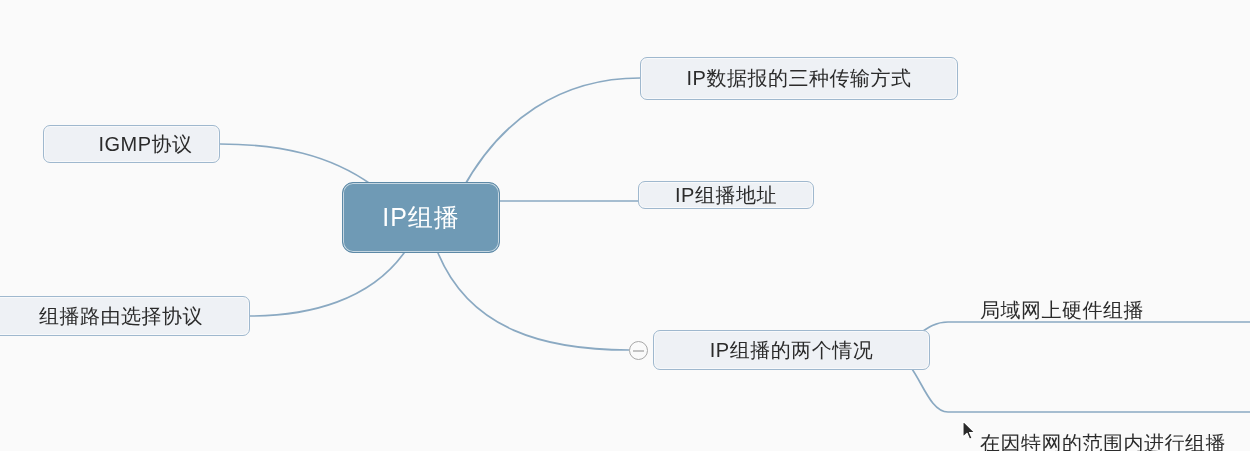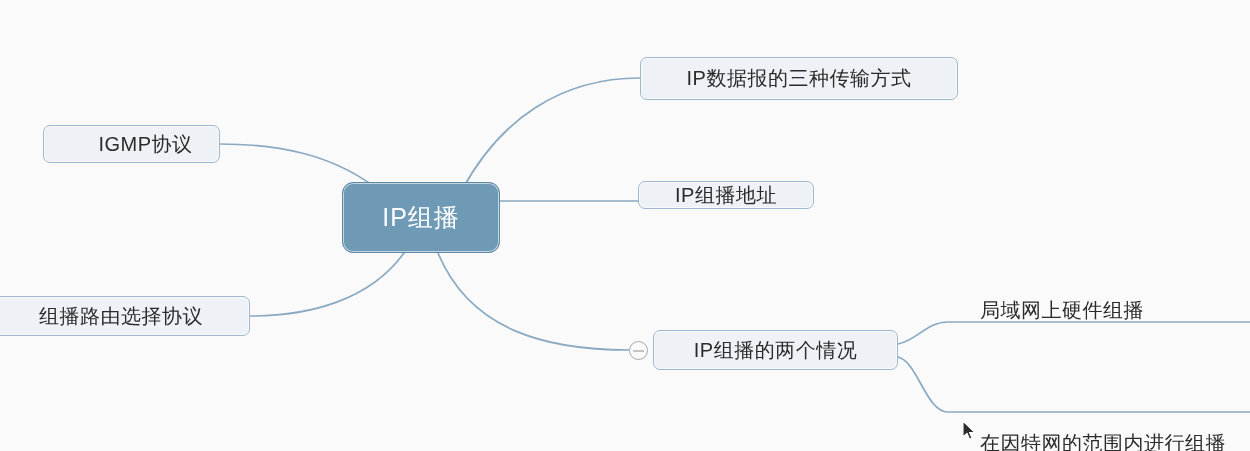--- a/index.html
+++ b/index.html
@@ -120,21 +120,21 @@
   <div class="node" style="left:640px; top:57px; width:318px; height:43px;">
     <span>IP数据报的三种传输方式</span>
   </div>
 
   <div class="node" style="left:638px; top:181px; width:176px; height:28px;">
     <span>IP组播地址</span>
   </div>
 
   <div class="toggle" style="left:629px; top:341px;"></div>
 
-  <div class="node" style="left:653px; top:330px; width:245px; height:40px;">
+  <div class="node" style="left:653px; top:330px; width:277px; height:40px;">
     <span>IP组播的两个情况</span>
   </div>
 
   <div class="leaf-text" style="left:980px; top:297px;">
     <span>局域网上硬件组播</span>
   </div>
 
   <div class="leaf-text" style="left:980px; top:387px;margin-top:43px;">
     <span>在因特网的范围内进行组播</span>
   </div>

